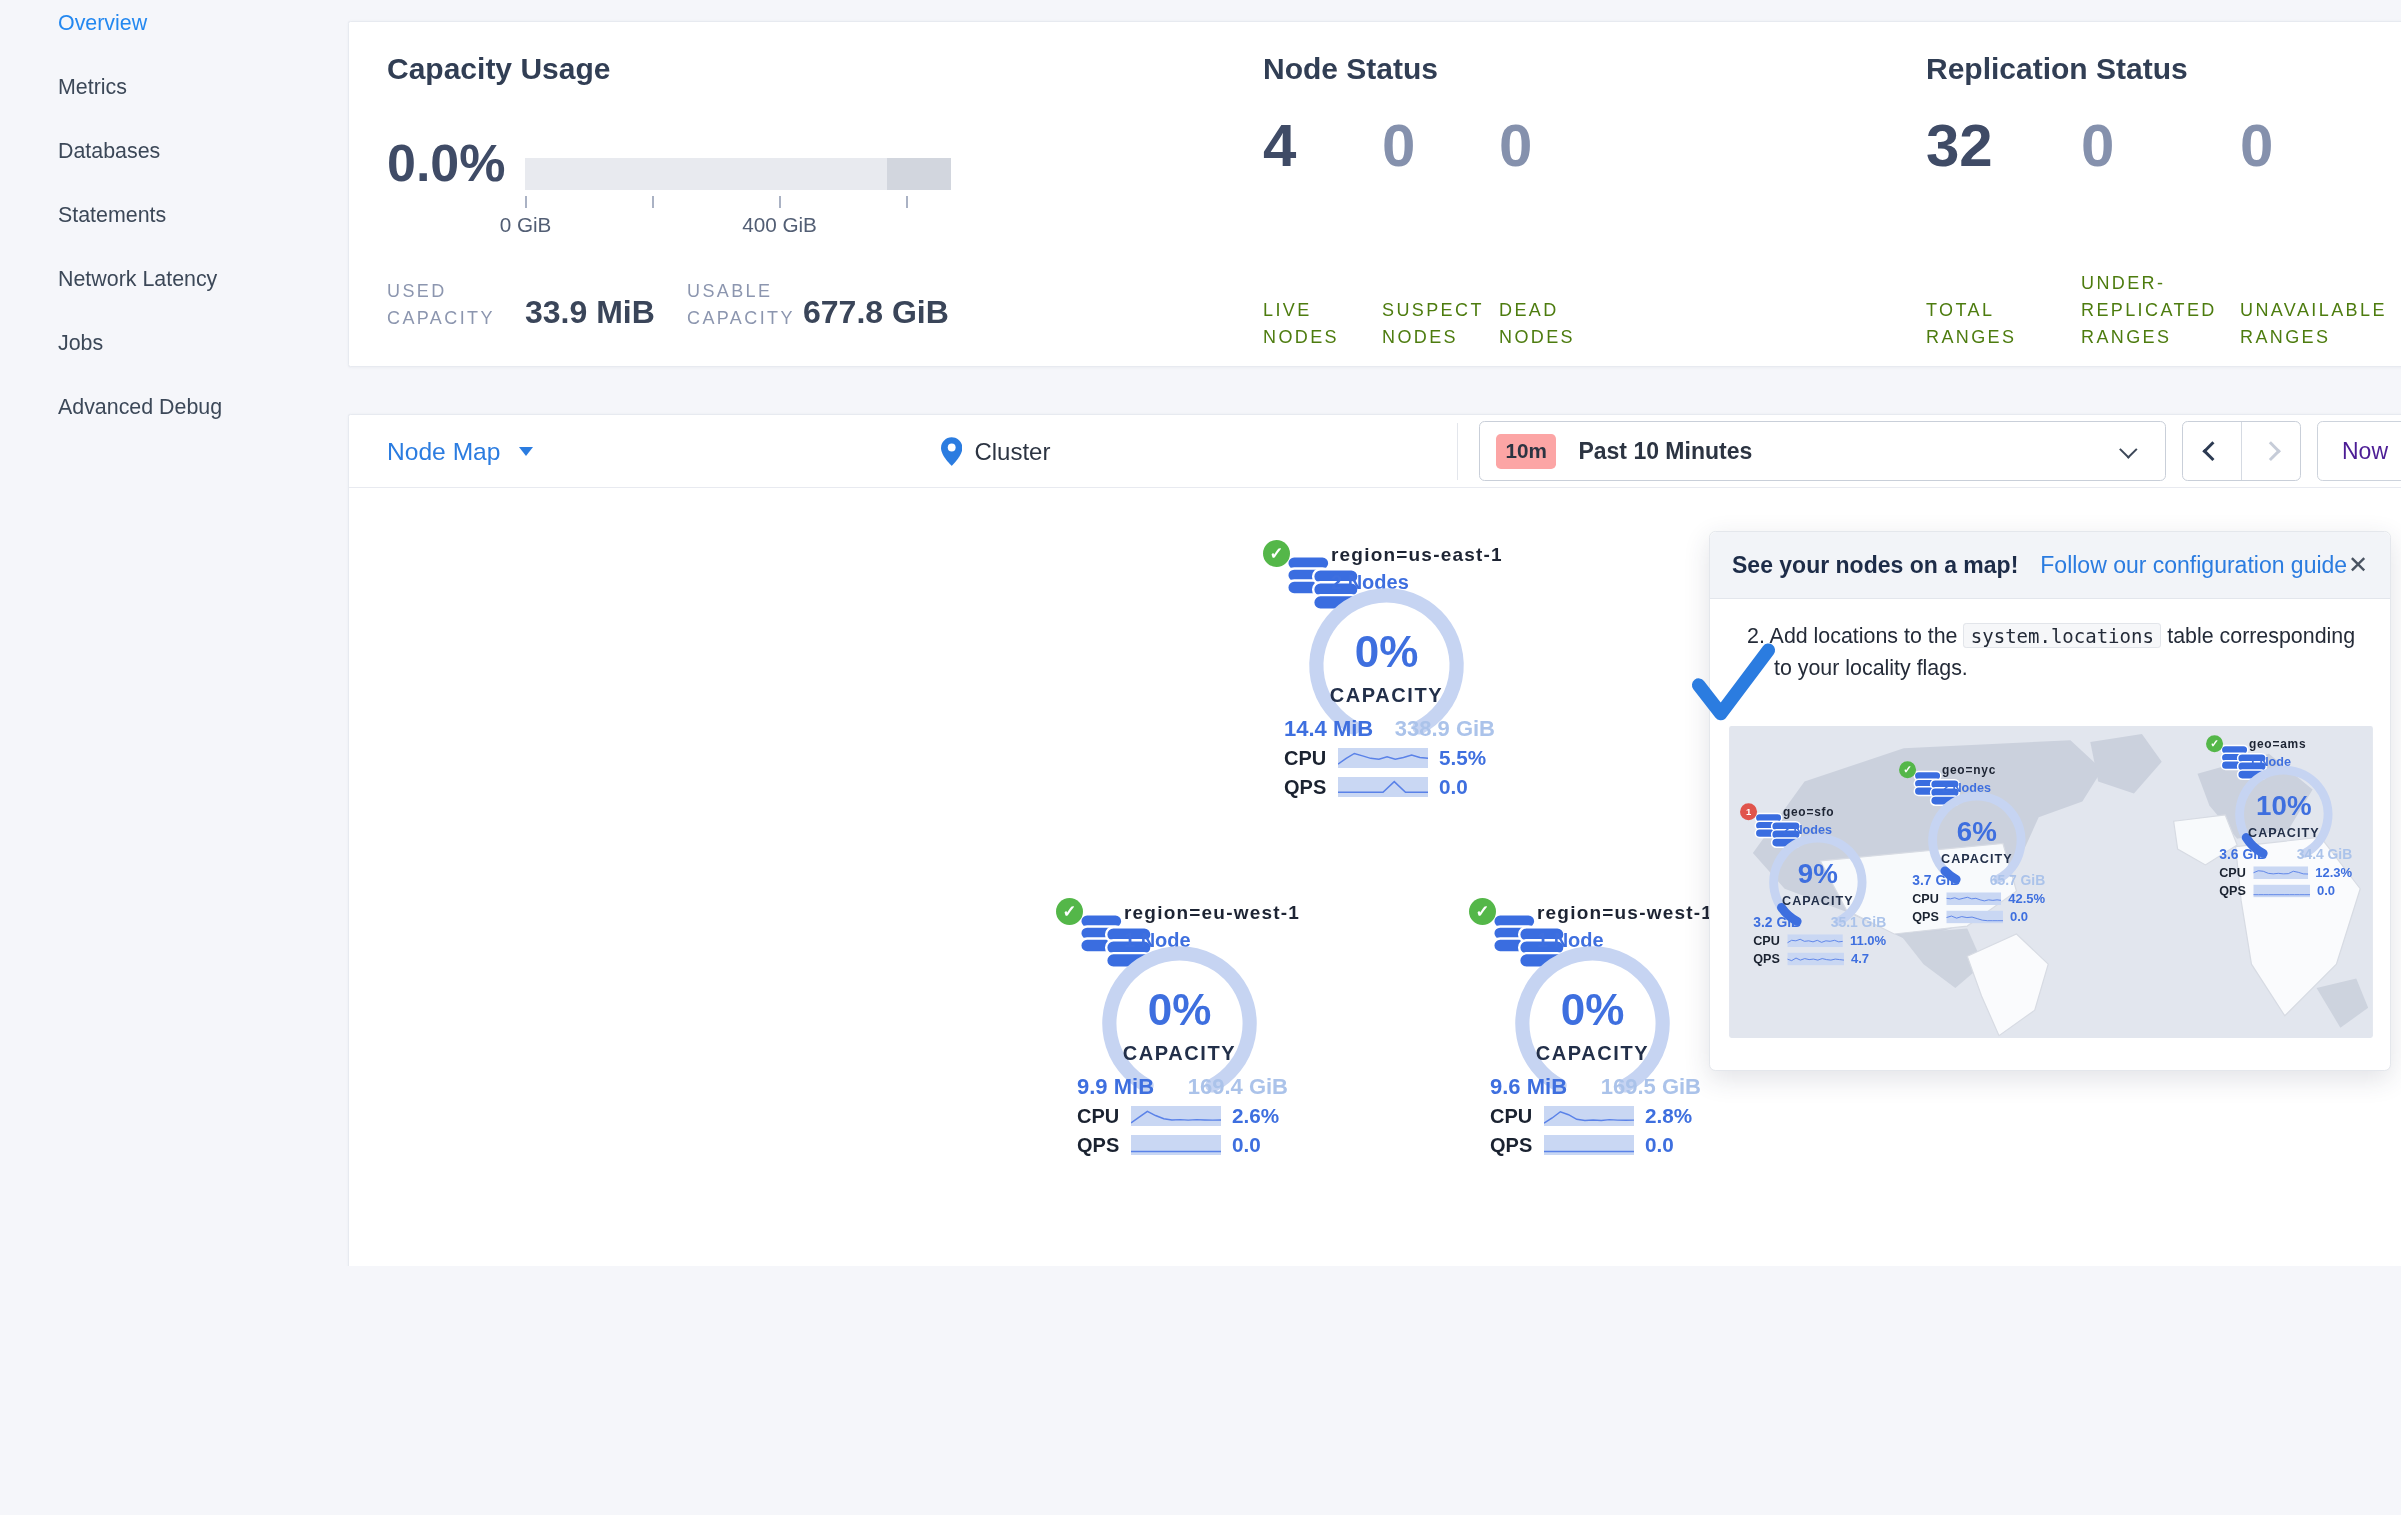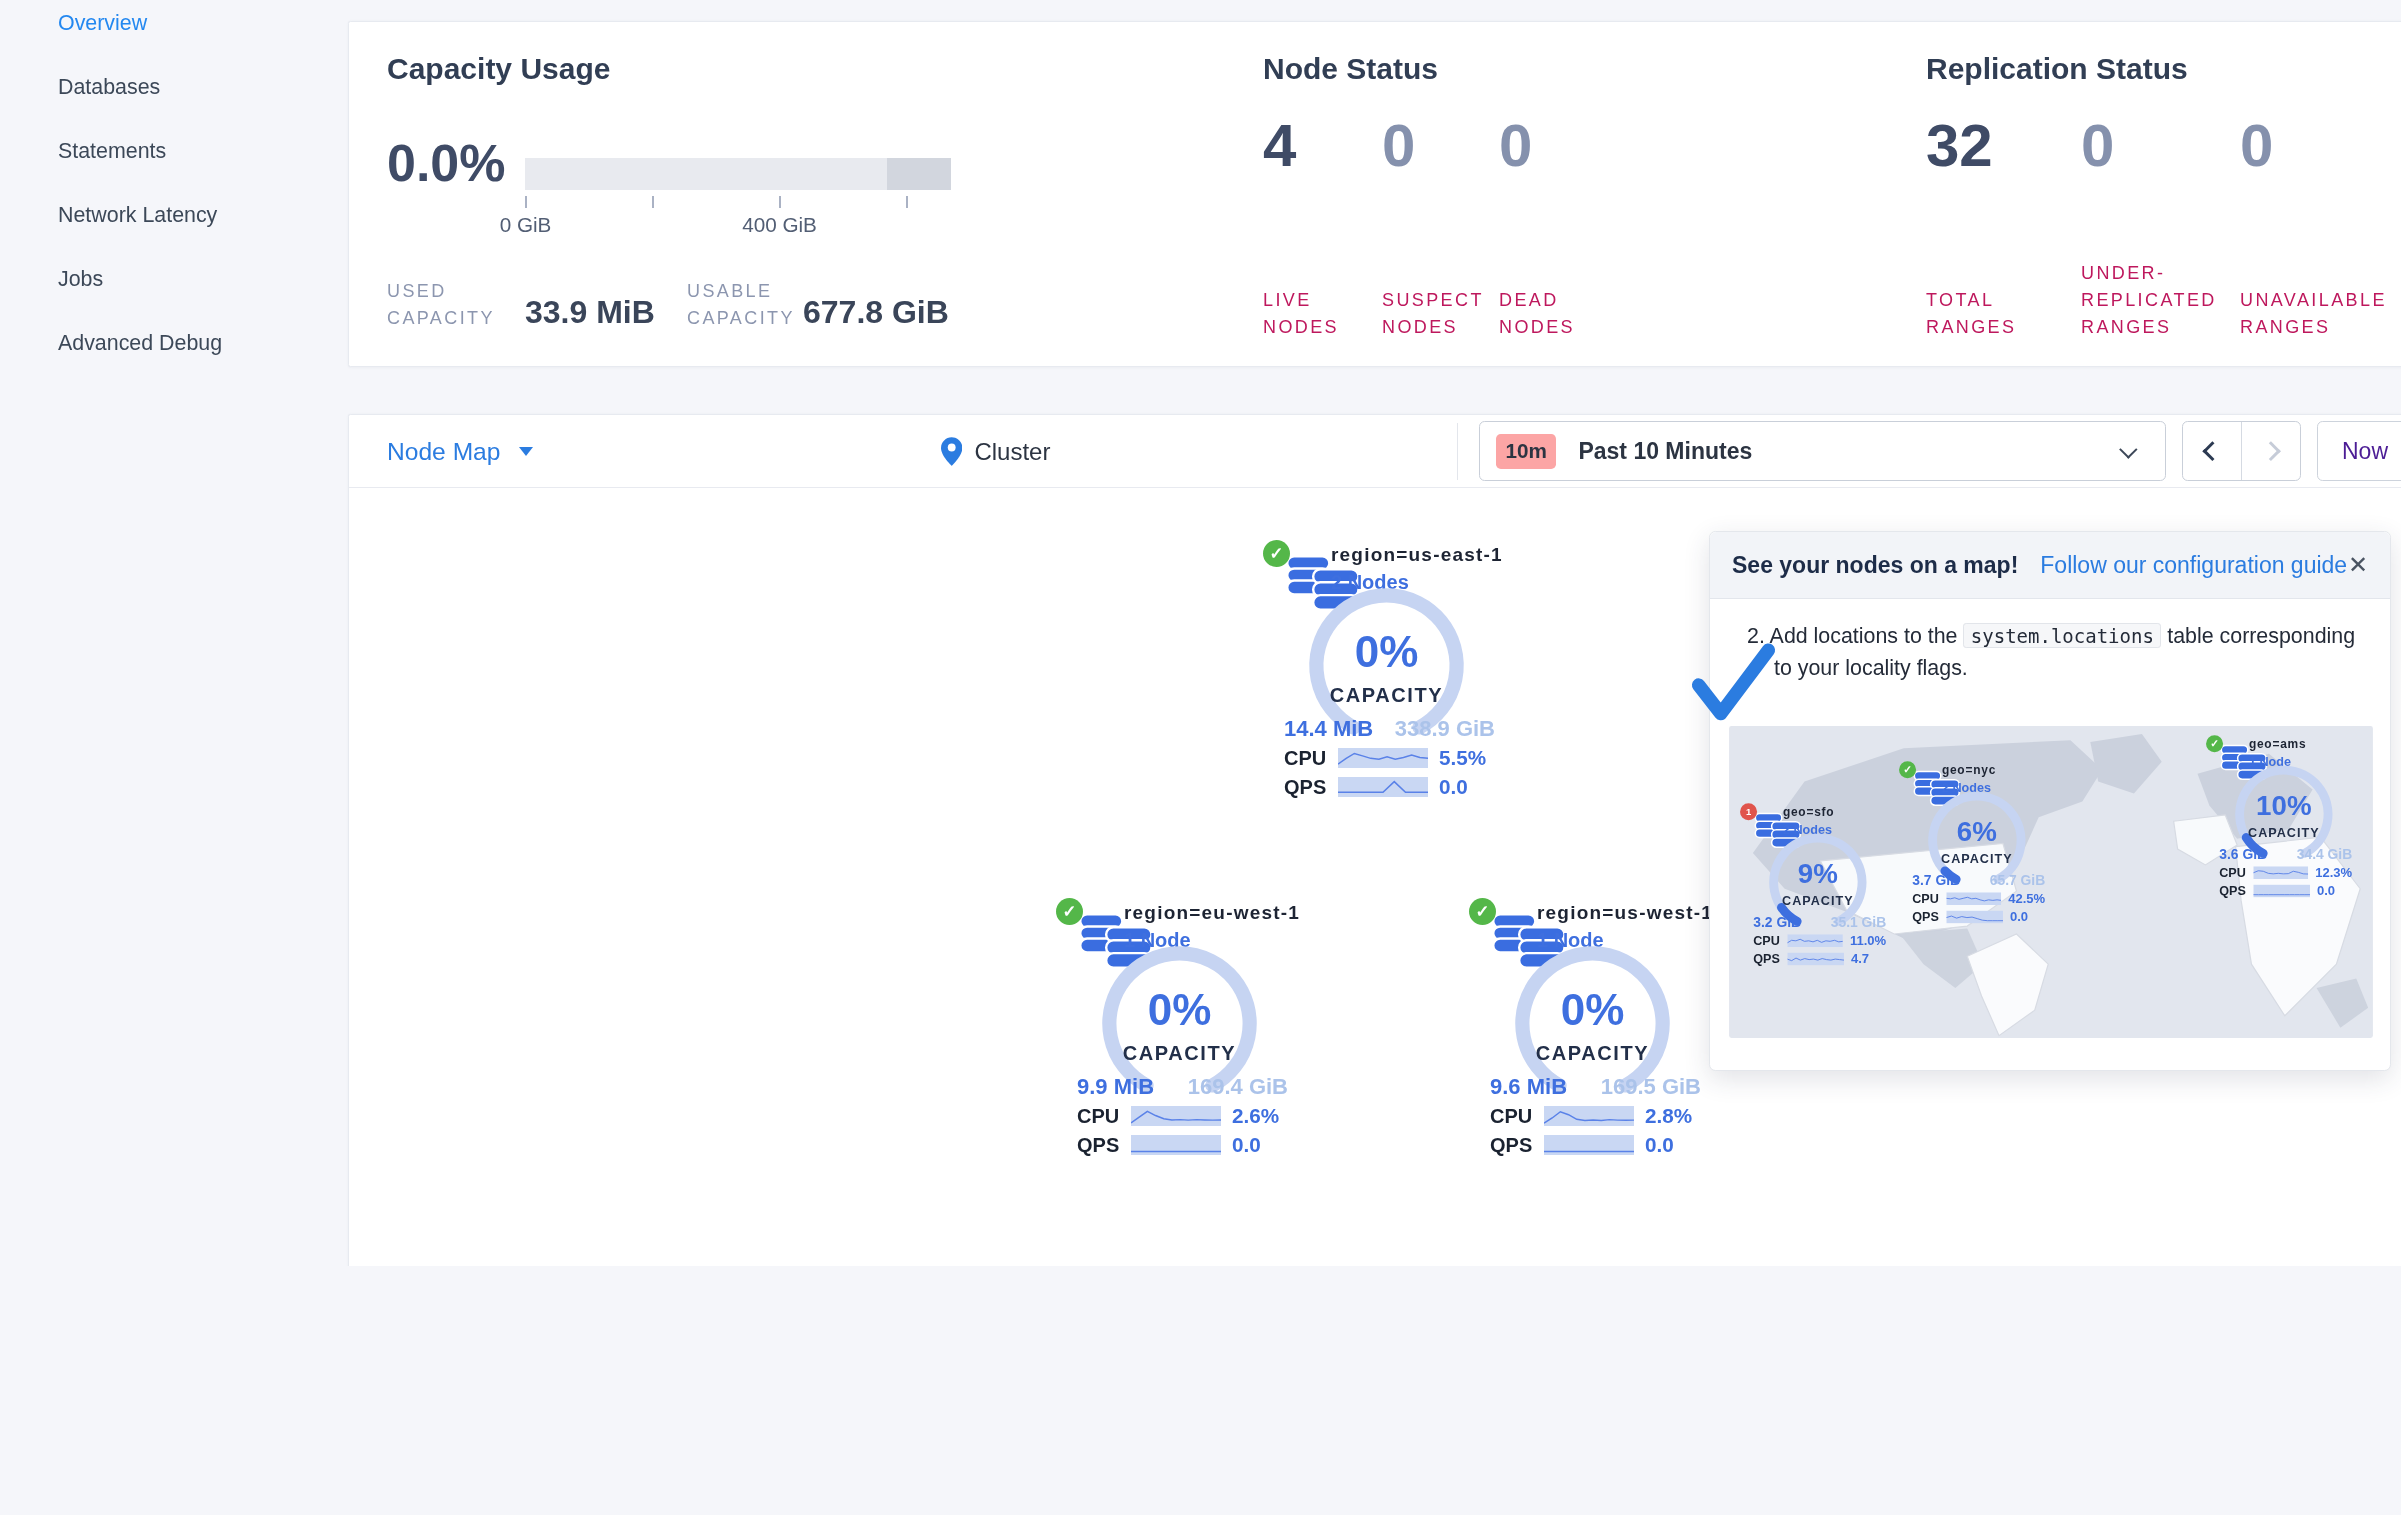--- a/index.html
+++ b/index.html
@@ -14,22 +14,22 @@
 
   
   .panel { position:absolute; background:#fff; border:0.8px solid #e7eaf0; border-radius:2.4px; box-shadow:0 0.8px 2.4px rgba(60,70,100,.05); }
   .panel-top { left:314px; top:21.4px; width:2066px; height:346px; }
   .panel-map { left:314px; top:414px; width:2066px; height:1092px; }
 
   
   .sec-title { position:absolute; font-size:30px; font-weight:700; color:#313e54; }
   .big-num { position:absolute; top:94px; font-size:60px; font-weight:700; color:#3f4b66; line-height:1; }
   .big-num.dim { color:#8591ad; }
-  .stat-label { position:absolute; top:230px; height:89px; display:flex; flex-direction:column; justify-content:flex-end;
-                font-size:18px; letter-spacing:2.4px; color:#be185d; line-height:27px; white-space:pre-line; }
+  .stat-label { position:absolute; top:240px; height:89px; display:flex; flex-direction:column; justify-content:flex-end;
+                font-size:18px; letter-spacing:2.4px; color:#4d7c0f; line-height:27px; white-space:pre-line; }
 
   
   .cap-pct { position:absolute; left:38px; top:111px; font-size:52px; font-weight:700; color:#3f4b66; }
   .cap-bar { position:absolute; left:176px; top:136px; width:426px; height:32px; background:#e8eaef; }
   .cap-bar-dark { position:absolute; right:0; top:0; width:64px; height:32px; background:#d2d6de; }
   .cap-tick { position:absolute; top:174px; width:1.6px; height:12px; background:#aab2c4; }
   .cap-tick-label { position:absolute; top:191px; width:127px; text-align:center; font-size:20.7px; color:#525e74; }
   .cap-stat-label { position:absolute; top:256px; font-size:18px; letter-spacing:2.4px; color:#8c96af; line-height:27px; white-space:pre-line; }
   .cap-stat-value { position:absolute; top:272px; font-size:32px; font-weight:700; color:#3a4559; }
 
@@ -96,20 +96,21 @@
   .popup-map svg.world { position:absolute; left:0; top:0; width:644px; height:312px; }
 </style>
 </head>
 <body>
 
 <div class="screen">
 
   <div class="sidebar">
     <div class="nav">
       <div class="nav-item active">Overview</div>
+      <div class="nav-item">Metrics</div>
       <div class="nav-item">Databases</div>
       <div class="nav-item">Statements</div>
       <div class="nav-item">Network Latency</div>
       <div class="nav-item">Jobs</div>
       <div class="nav-item">Advanced Debug</div>
     </div>
   </div>
 
   <div class="panel panel-top">
 

